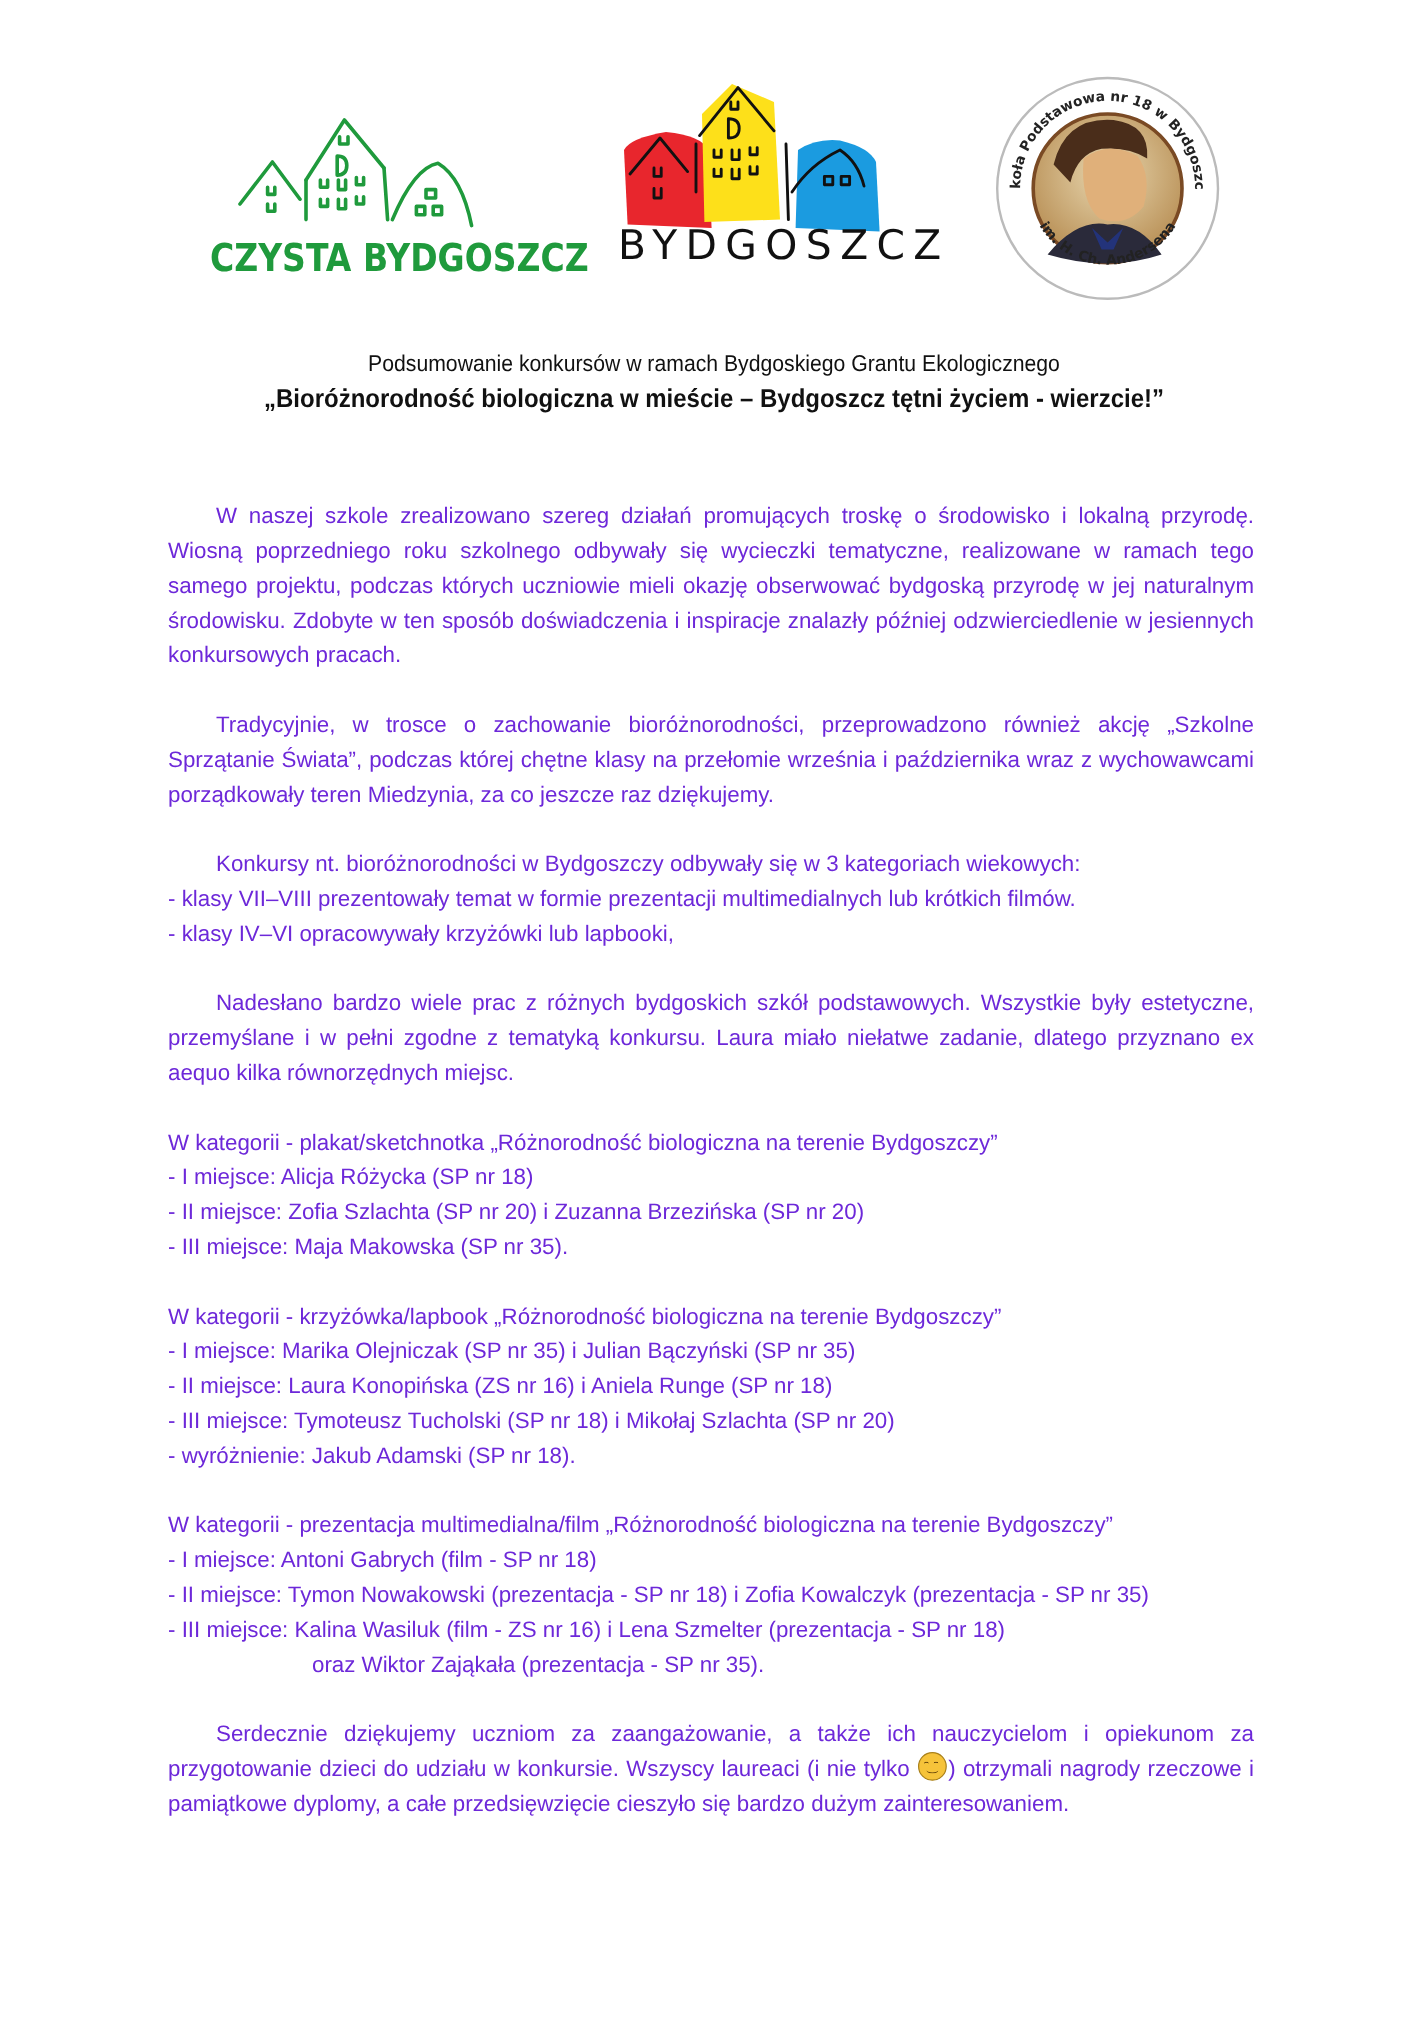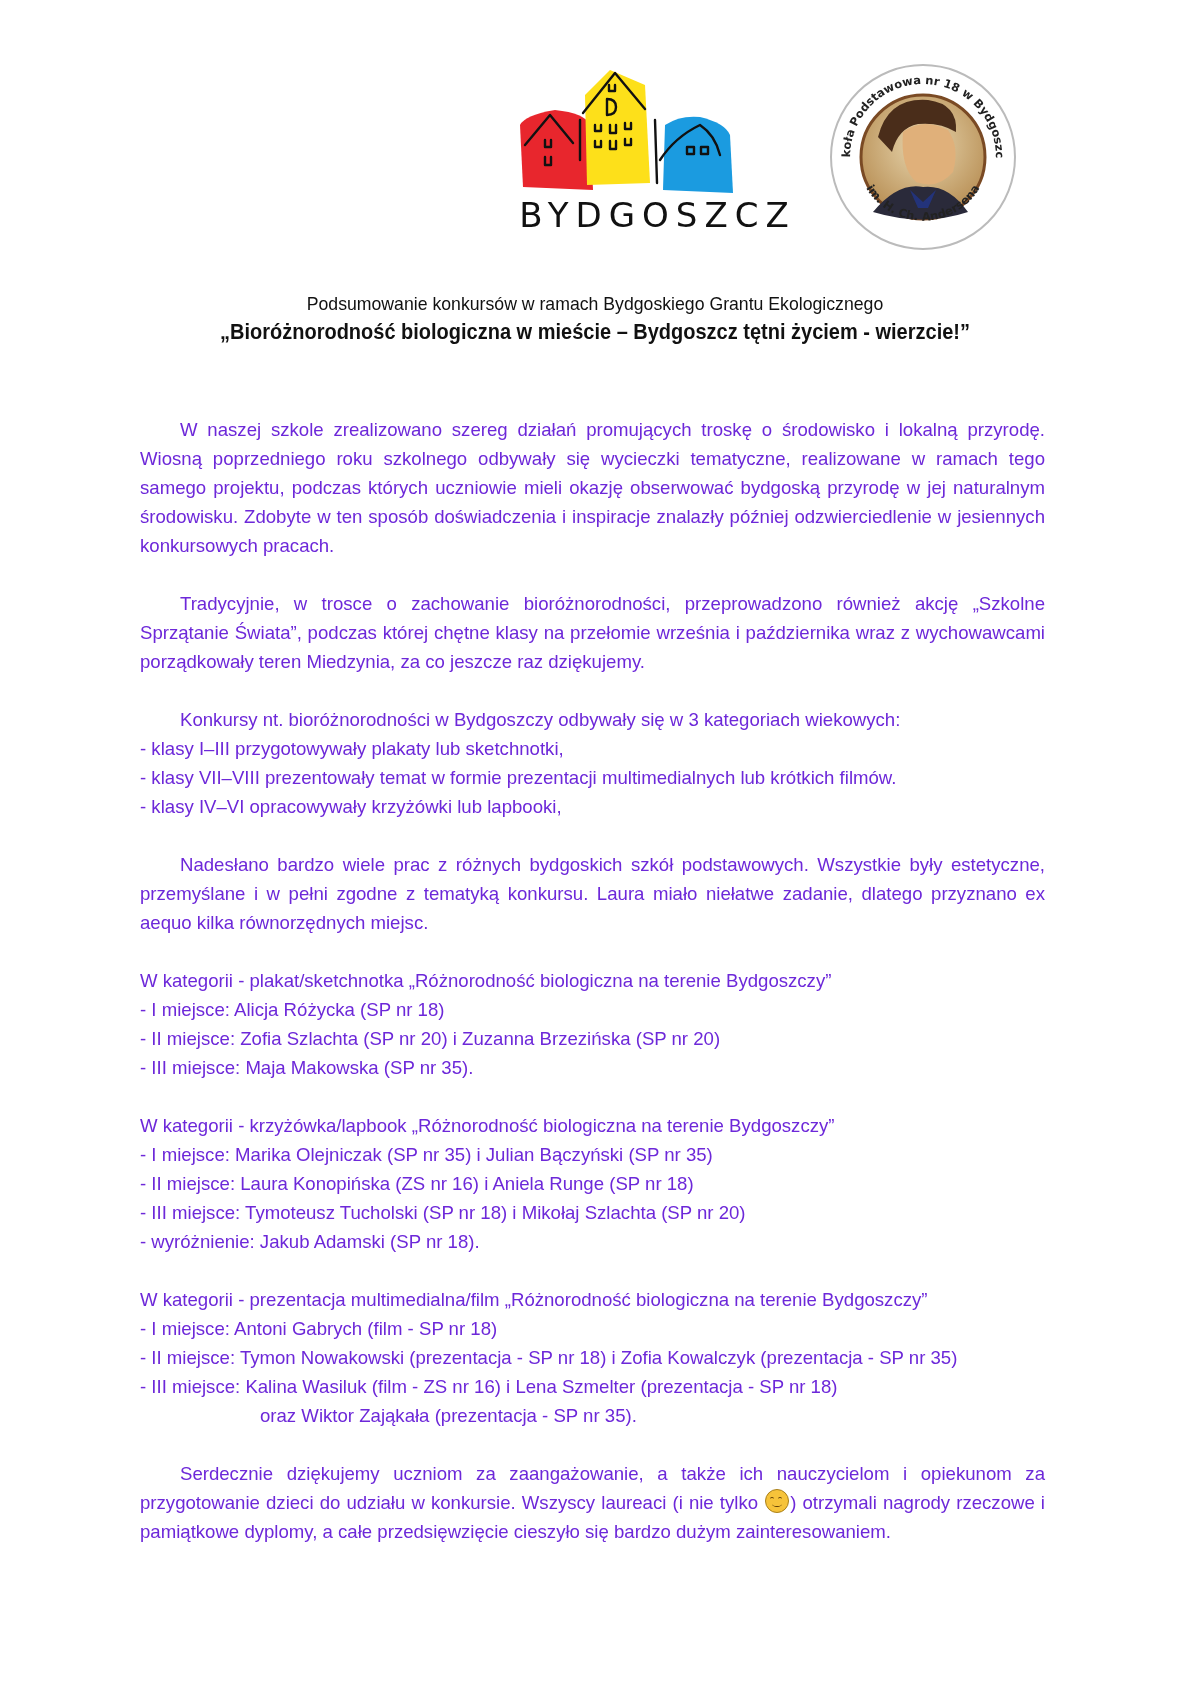--- a/index.html
+++ b/index.html
@@ -9,23 +9,23 @@
 
   
   .logo { position: absolute; }
   .logo-czysta { left: 175px; top: 78px; width: 300px; height: 160px; }
   .logo-bydgoszcz { left: 515px; top: 65px; width: 285px; height: 180px; }
   .logo-school { left: 828px; top: 62px; width: 190px; height: 190px; }
   .czysta-text { position: absolute; left: 0; top: 118px; width: 300px; text-align: center;
       font-family: "DejaVu Sans", sans-serif; font-weight: bold; font-size: 32px;
       letter-spacing: 0px; color: #1f9a3c; transform: scaleX(0.86); transform-origin: left top;
       white-space: nowrap; }
-  .byd-text { position: absolute; left: 0; top: 130px; width: 285px;
+  .byd-text { position: absolute; left: 0; top: 120px; width: 285px;
       font-family: "DejaVu Sans", sans-serif; font-size: 34px; letter-spacing: 7px; color: #111;
-      white-space: nowrap; font-weight: normal; text-align: center; }
+      white-space: nowrap; font-weight: normal; }
 
   
   .sub-title { position: absolute; left: 0; width: 1190px; top: 293px; text-align: center;
       font-family: "Liberation Sans", sans-serif; font-size: 19px; color: #111;
       transform: scaleX(0.93); transform-origin: center; }
   .main-title { position: absolute; left: 0; width: 1190px; top: 320px; text-align: center;
       font-family: "Liberation Sans", sans-serif; font-size: 21.5px; font-weight: bold; color: #111;
       transform: scaleX(0.93); transform-origin: center; }
 
   
@@ -44,20 +44,36 @@
   .emoji::after { content: ""; position: absolute; left: 12px; top: 7px; width: 4px; height: 3px;
       border-top: 1.5px solid #5a3a05; border-radius: 50% 50% 0 0; }
   .emoji .mouth { position: absolute; left: 6px; top: 11px; width: 10px; height: 5px;
       border-bottom: 1.5px solid #5a3a05; border-radius: 0 0 50% 50%; }
 </style>
 </head>
 <body>
 
 <div class="page">
 
+  <div class="logo logo-czysta">
+    <svg width="300" height="120" viewBox="0 0 300 120">
+      <g fill="none" stroke="#1f9a3c" stroke-width="3" stroke-linecap="round" stroke-linejoin="round">
+        <path d="M25 92 L52 57 L75 88"></path>
+        <path d="M48 78 v6 h6 v-6 M48 92 v6 h6 v-6"></path>
+        <path d="M80 72 L112 22 L145 62"></path>
+        <path d="M80 72 L80 105 M145 62 L148 105"></path>
+        <path d="M108 36 v6 h7 v-6 M106 52 q8 0 8 8 q0 8 -8 8 z"></path>
+        <path d="M92 72 v6 h6 v-6 M107 72 v8 h6 v-8 M122 70 v6 h6 v-6"></path>
+        <path d="M92 88 v6 h6 v-6 M107 88 v8 h6 v-8 M122 86 v6 h6 v-6"></path>
+        <path d="M152 105 Q170 62 190 58 Q210 70 218 110"></path>
+        <path d="M180 80 h8 v7 h-8 z M172 94 h7 v7 h-7 z M186 94 h7 v7 h-7 z"></path>
+      </g>
+    </svg>
+    <div class="czysta-text">CZYSTA BYDGOSZCZ</div>
+  </div>
 
   <div class="logo logo-bydgoszcz">
     <svg width="285" height="130" viewBox="0 0 285 130">
       <path d="M5 60 Q10 50 40 45 Q70 48 75 60 L78 125 L8 122 Z" fill="#e8262d"></path>
       <path d="M70 30 L95 5 L130 20 L135 118 L72 120 Z" fill="#fde01a"></path>
       <path d="M150 60 Q165 50 185 52 Q210 58 215 70 L218 128 L148 125 Z" fill="#1b9be0"></path>
       <g fill="none" stroke="#111" stroke-width="2.4" stroke-linecap="round" stroke-linejoin="round">
         <path d="M10 80 L35 50 L58 78"></path>
         <path d="M30 75 v7 h6 v-7 M30 92 v8 h6 v-8"></path>
         <path d="M68 48 L100 8 L130 44"></path>
@@ -99,21 +115,20 @@
 
   <div class="sub-title">Podsumowanie konkursów w ramach Bydgoskiego Grantu Ekologicznego</div>
   <div class="main-title">„Bioróżnorodność biologiczna w mieście – Bydgoszcz tętni życiem - wierzcie!”</div>
 
   <div class="body">
     <p class="p indent">W naszej szkole zrealizowano szereg działań promujących troskę o środowisko i lokalną przyrodę. Wiosną poprzedniego roku szkolnego odbywały się wycieczki tematyczne, realizowane w ramach tego samego projektu, podczas których uczniowie mieli okazję obserwować bydgoską przyrodę w jej naturalnym środowisku. Zdobyte w ten sposób doświadczenia i inspiracje znalazły później odzwierciedlenie w jesiennych konkursowych pracach.</p>
     <div class="gap"></div>
     <p class="p indent">Tradycyjnie, w trosce o zachowanie bioróżnorodności, przeprowadzono również akcję „Szkolne Sprzątanie Świata”, podczas której chętne klasy na przełomie września i października wraz z wychowawcami porządkowały teren Miedzynia, za co jeszcze raz dziękujemy.</p>
     <div class="gap"></div>
     <p class="p indent">Konkursy nt. bioróżnorodności w Bydgoszczy odbywały się w 3 kategoriach wiekowych:</p>
-    <p class="line">- klasy I–III przygotowywały plakaty lub sketchnotki,</p>
     <p class="line">- klasy VII–VIII prezentowały temat w formie prezentacji multimedialnych lub krótkich filmów.</p>
     <p class="line">- klasy IV–VI opracowywały krzyżówki lub lapbooki,</p>
     <div class="gap"></div>
     <p class="p indent">Nadesłano bardzo wiele prac z różnych bydgoskich szkół podstawowych. Wszystkie były estetyczne, przemyślane i w pełni zgodne z tematyką konkursu. Laura miało niełatwe zadanie, dlatego przyznano ex aequo kilka równorzędnych miejsc.</p>
     <div class="gap"></div>
 
     <p class="line">W kategorii - plakat/sketchnotka „Różnorodność biologiczna na terenie Bydgoszczy”</p>
     <p class="line">- I miejsce: Alicja Różycka (SP nr 18)</p>
     <p class="line">- II miejsce: Zofia Szlachta (SP nr 20) i Zuzanna Brzezińska (SP nr 20)</p>
     <p class="line">- III miejsce: Maja Makowska (SP nr 35).</p>

